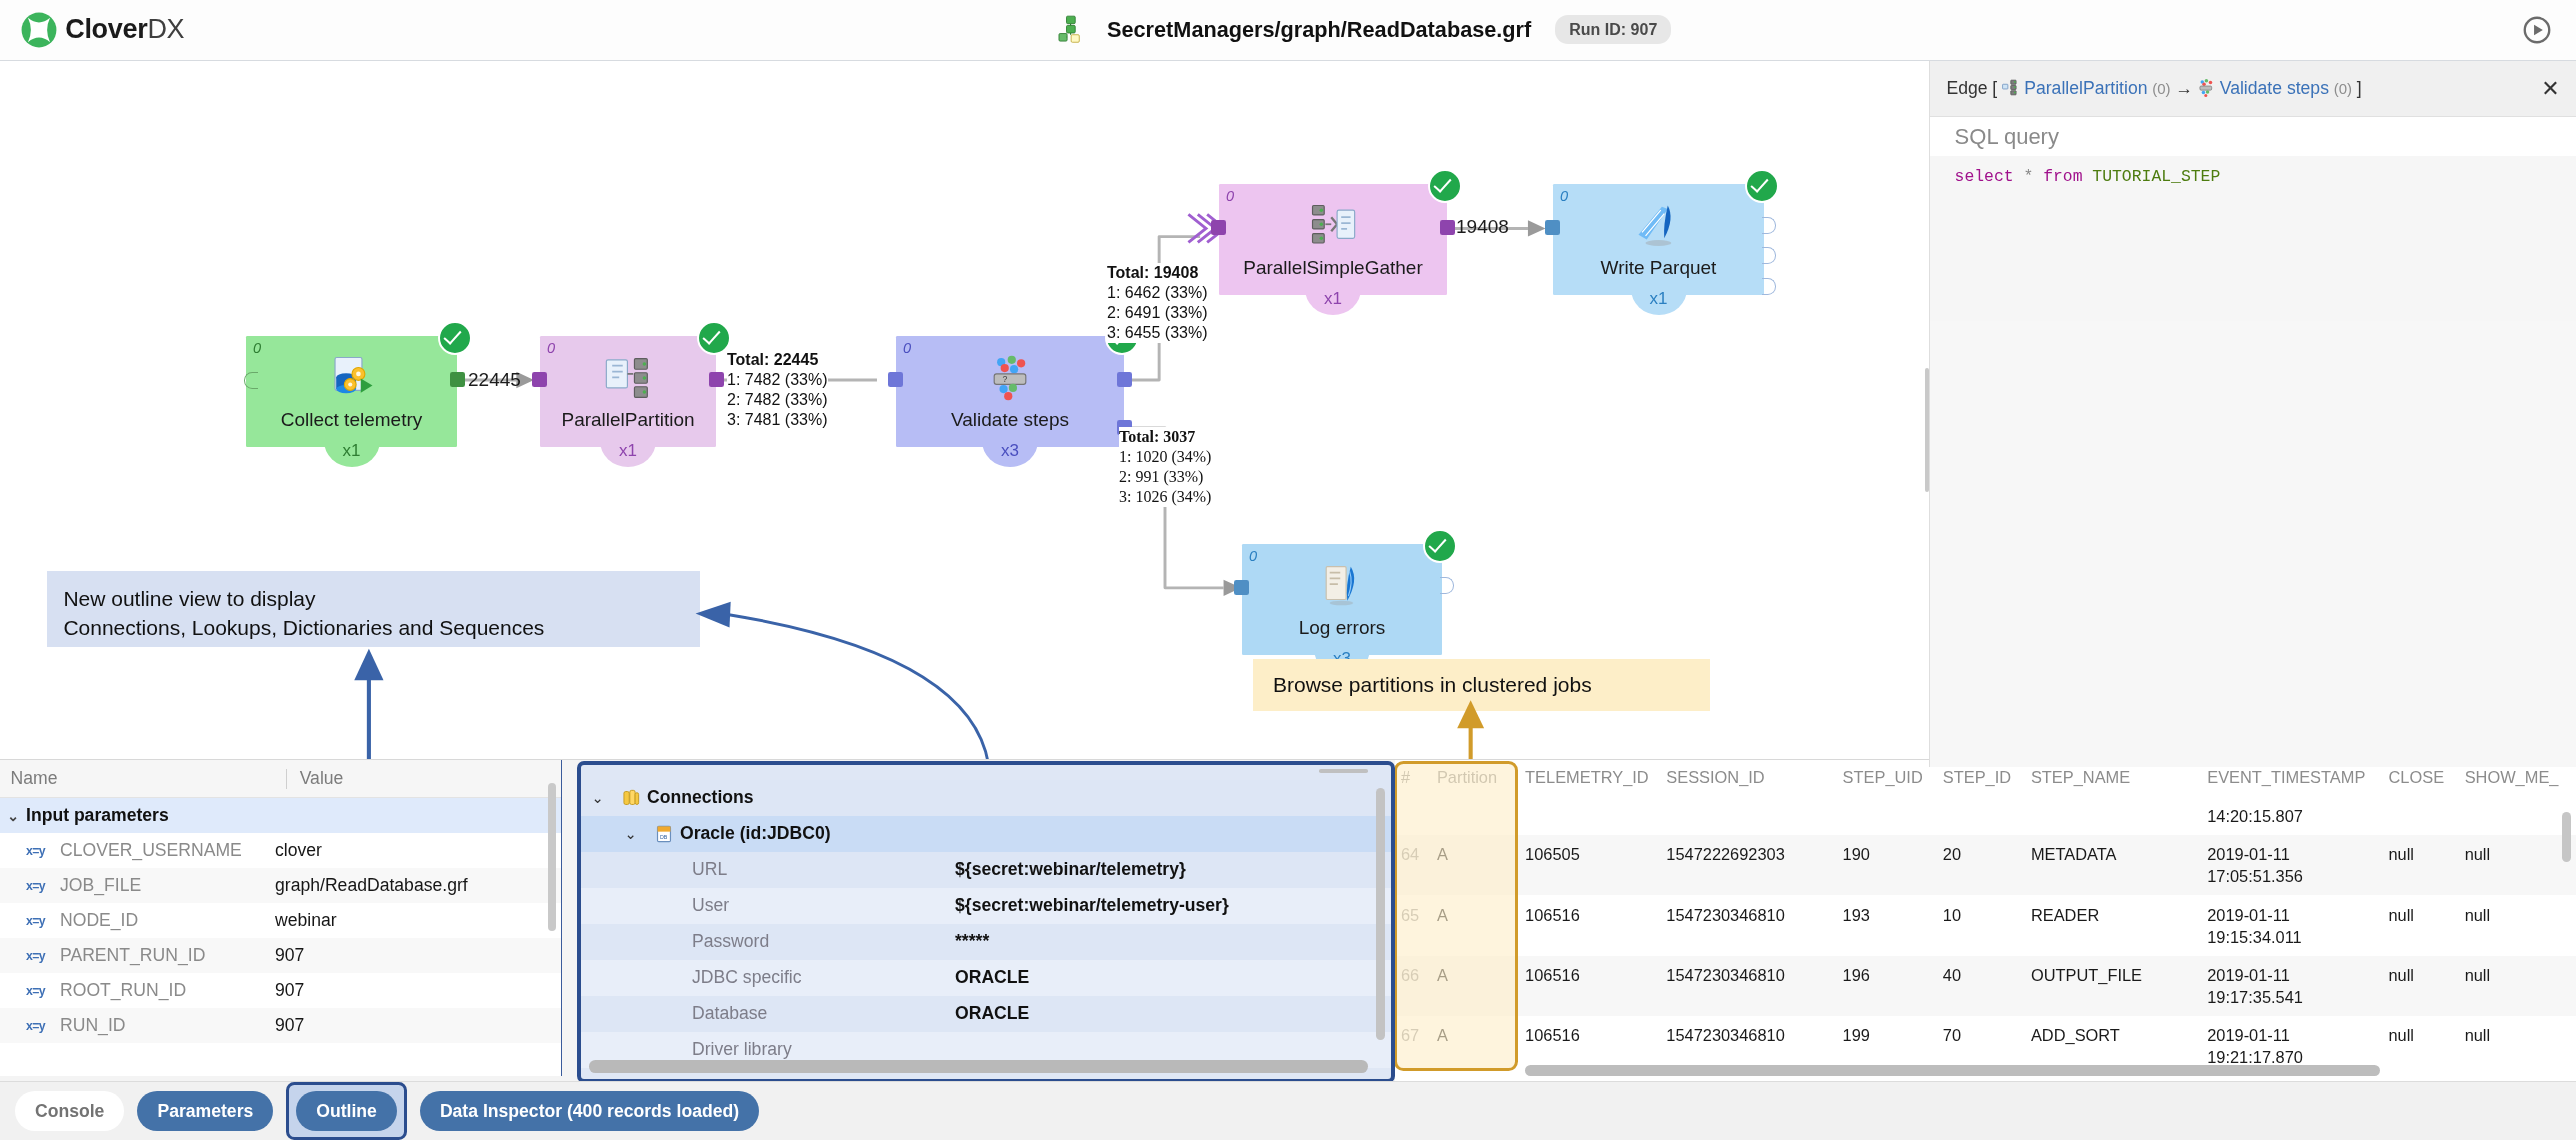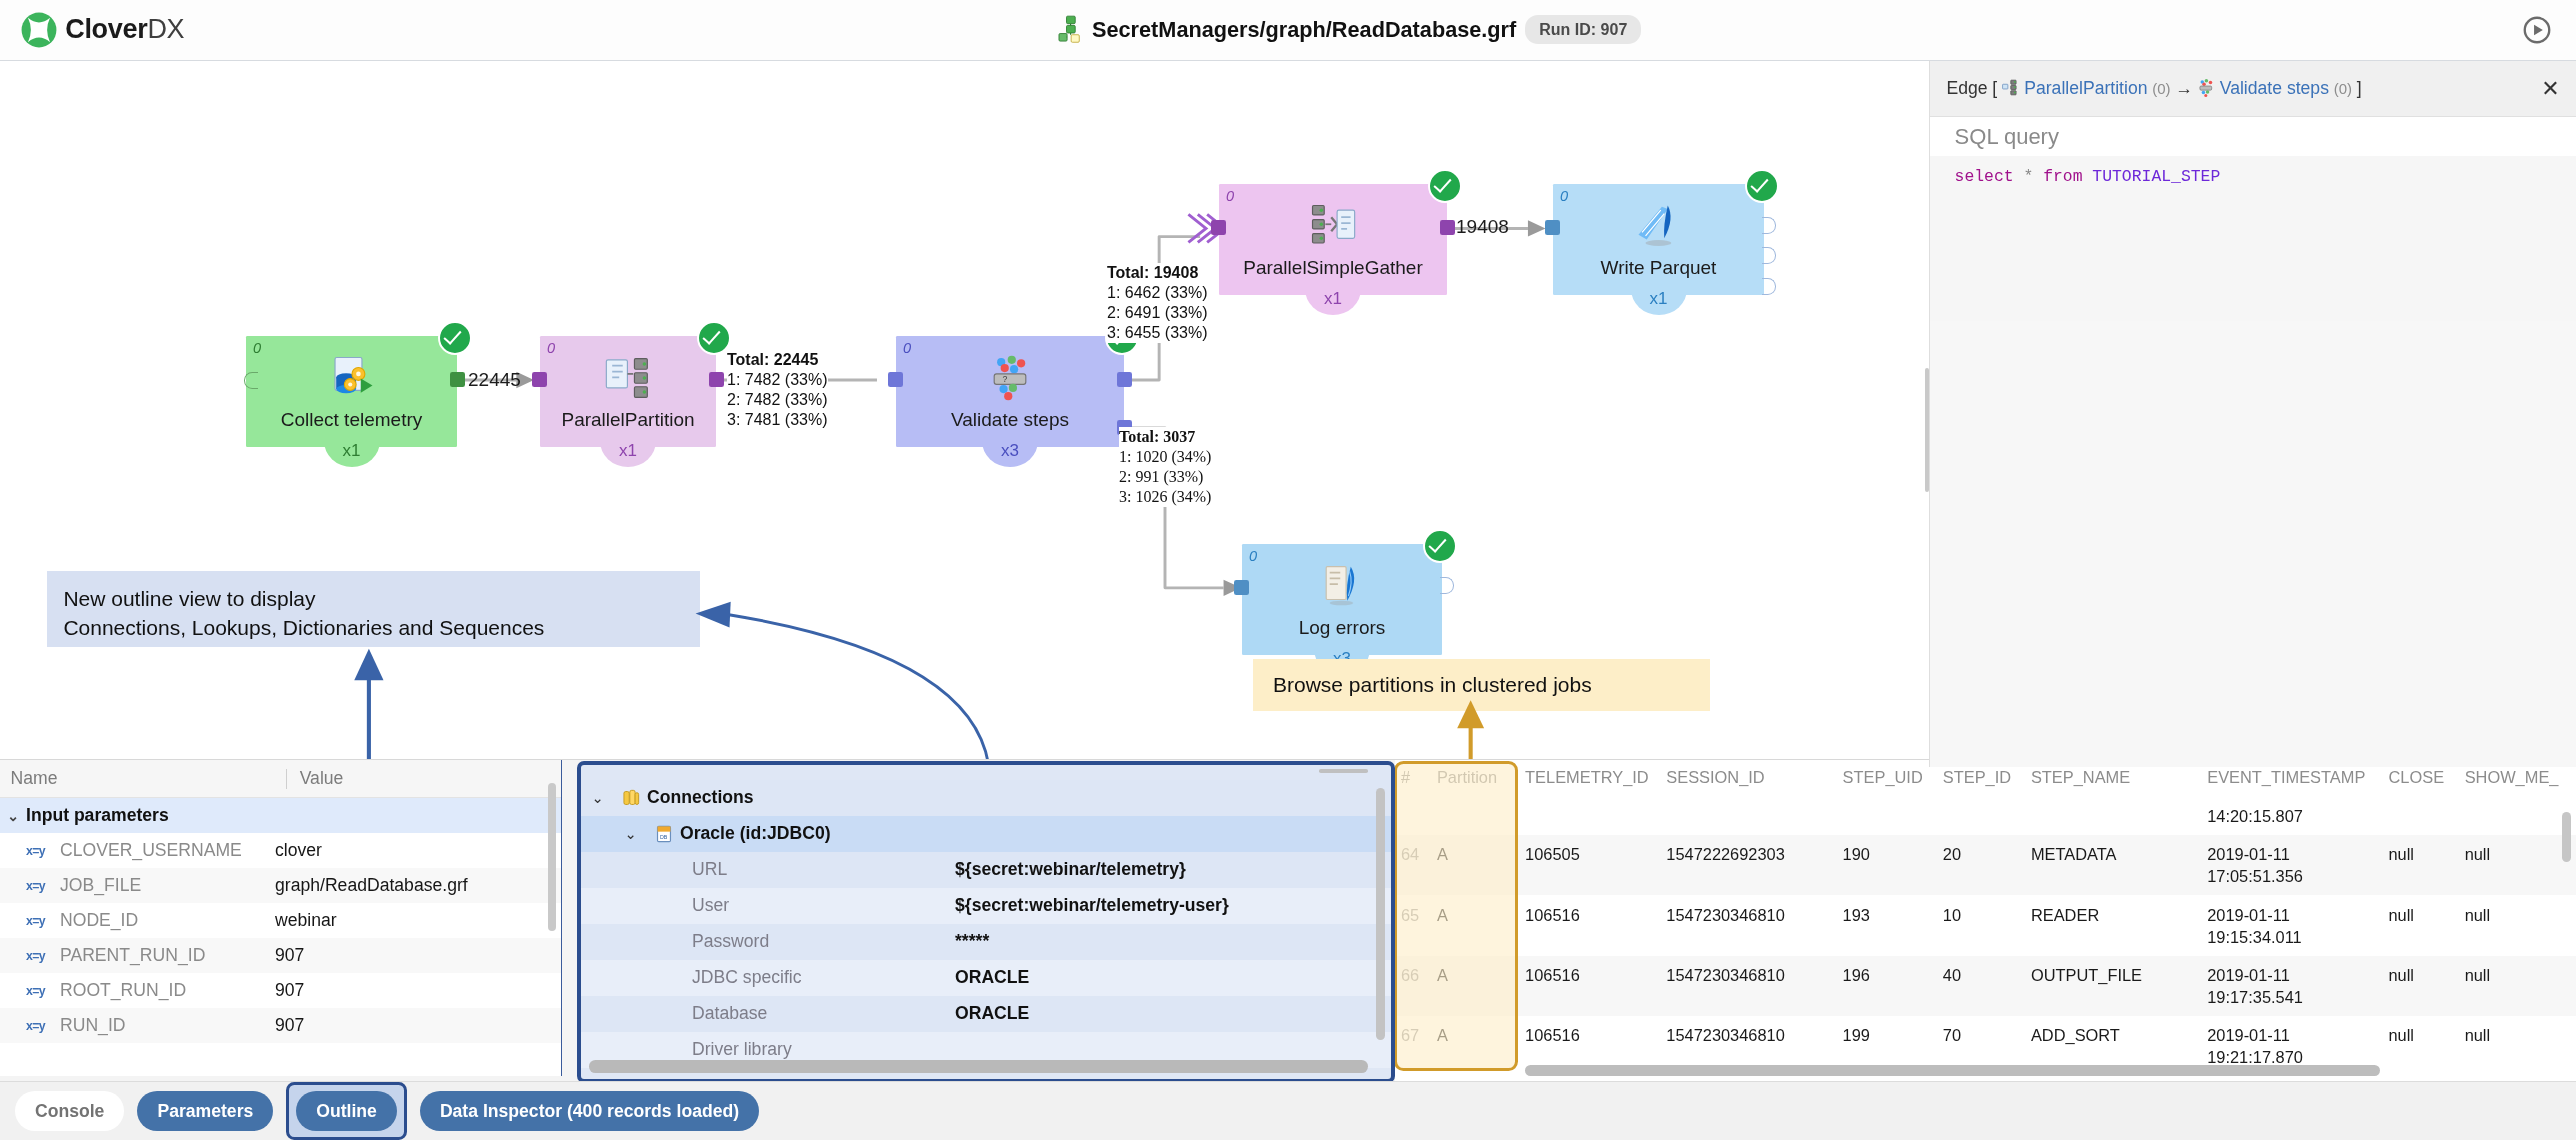--- a/index.html
+++ b/index.html
@@ -14,21 +14,21 @@
   #topbar{
     position:absolute;left:0;top:0;width:2576px;height:61px;
     background:#fdfdfd;border-bottom:1.2px solid #d7dbe0;
     box-sizing:border-box;
   }
   #logo-wrap{position:absolute;left:21px;top:11.7px;display:flex;align-items:center;gap:8.2px;}
   #logo-mark{width:36px;height:36px;position:relative;}
   #logo-text{font-size:27px;font-weight:bold;color:#1b1b1b;letter-spacing:-0.3px;}
   #logo-text .dx{color:#3f3f3f;font-weight:400;}
   #title-wrap{
-    position:absolute;left:1057px;top:15px;display:flex;align-items:center;gap:9px;text-align:right;
+    position:absolute;left:1057px;top:15px;display:flex;align-items:center;gap:24px;text-align:right;
   }
   #graph-icon{width:26px;height:29px;position:relative;}
   #graph-title{font-size:21.7px;font-weight:bold;color:#111;}
   #run-badge{
     background:#e7e7e7;color:#4a4a4a;border-radius:13px;
     font-size:16px;padding:5.3px 14px;font-weight:600;
   }
   #run-btn{position:absolute;right:24.6px;top:16.4px;width:28px;height:28px;cursor:pointer;}
   
   #canvas{
@@ -191,21 +191,21 @@
   #rp-sqlhead{
     height:39px;background:#fff;display:flex;align-items:center;
     padding-left:24.6px;font-size:22px;color:#8a8a8a;box-sizing:border-box;
   }
   #rp-sqlbody{
     height:165px;background:#f6f6f6;padding:10.5px 24.6px;box-sizing:border-box;
     font-family:"Liberation Mono", monospace;font-size:16.4px;
   }
   .kw{color:#a0118c;}
   .op{color:#888;}
-  .idn{color:#6d28d9;}
+  .idn{color:#4d7c0f;}
   
   #annot-svg,#graph-svg{position:absolute;left:0;top:0;pointer-events:none;}
 </style>
 </head>
 <body>
 
 <div id="topbar">
   <div id="logo-wrap">
     <div id="logo-mark">
       <svg width="36" height="36" viewBox="0 0 62 62">

